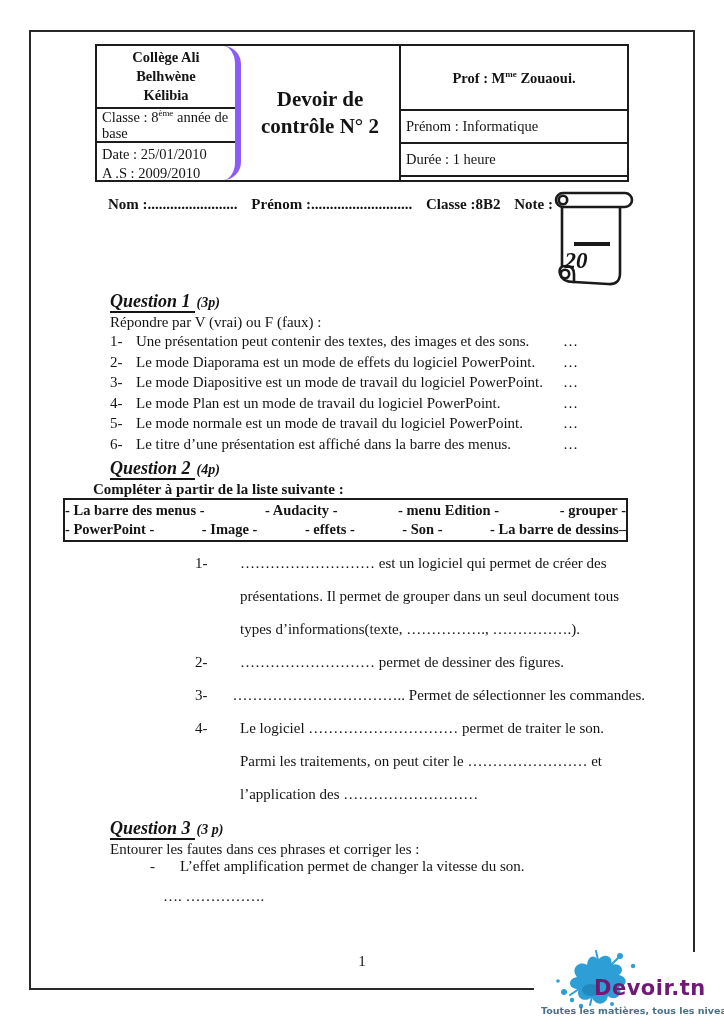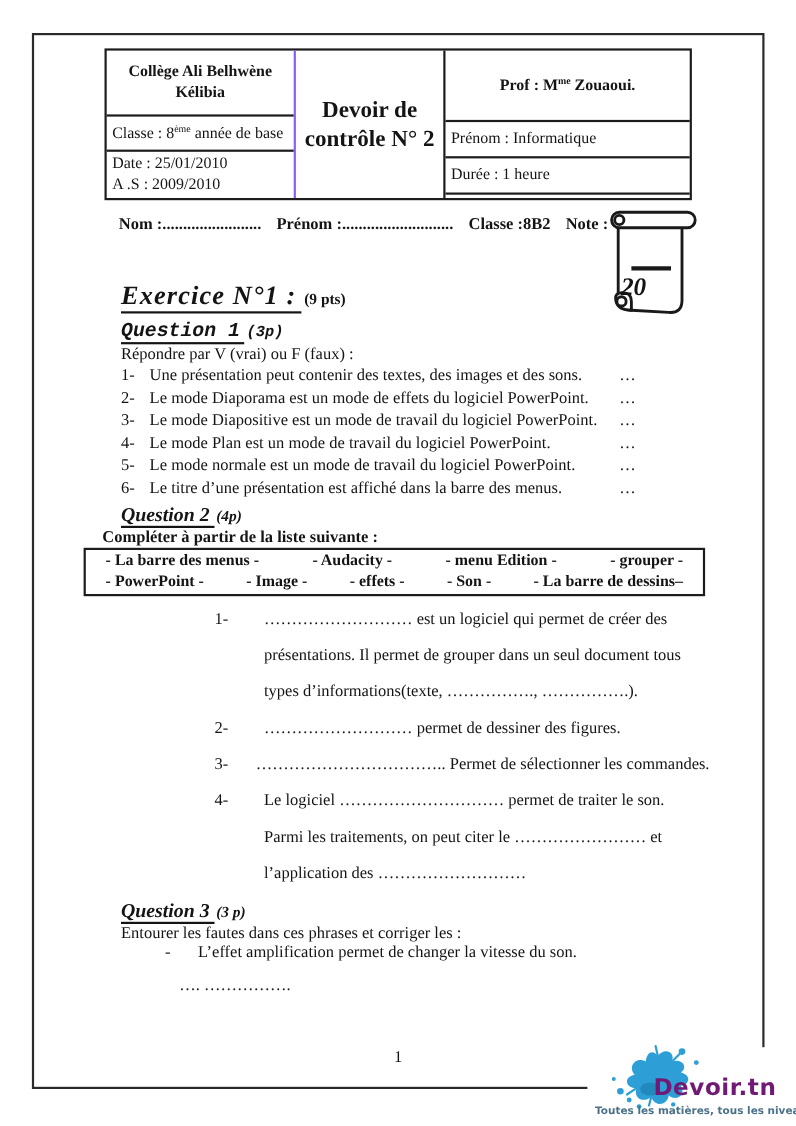--- a/index.html
+++ b/index.html
@@ -12,22 +12,22 @@
     position:absolute; left:29px; top:30px; width:666px; height:960px;
     border:2px solid #2a2a2a; box-sizing:border-box;
   }
 
   
   .header-table {
     position:absolute; left:95px; top:44px; width:534px; height:138px;
     display:flex; border:2px solid #1c1c1c; box-sizing:border-box; background:#fff;
   }
   .ht-col { display:flex; flex-direction:column; box-sizing:border-box; }
-  .ht-left  { width:172px; border-right:2px solid #8b5cf6; }
-  .ht-mid   { width:136px; border-right:2px solid #1c1c1c; align-items:center; justify-content:center; }
+  .ht-left  { width:144px; border-right:6px solid #8b5cf6;border-radius:18px; }
+  .ht-mid   { width:160px; border-right:2px solid #1c1c1c; align-items:center; justify-content:center; }
   .ht-right { flex:1; }
   .ht-cell { box-sizing:border-box; padding:2px 5px; font-size:14.5px; }
   .ht-bb { border-bottom:2px solid #1c1c1c; }
   .ht-school { height:65px; font-weight:bold; text-align:center; display:flex; flex-direction:column; justify-content:center; line-height:19px; }
   .ht-classe { height:34px; display:flex; align-items:center; }
   .ht-date   { flex:1; display:flex; flex-direction:column; justify-content:center; line-height:19px; }
   .ht-title  { font-weight:bold; font-size:21px; text-align:center; line-height:27px; }
   .ht-prof   { height:65px; font-weight:bold; text-align:center; display:flex; align-items:center; justify-content:center; }
   .ht-mat    { height:33px; display:flex; align-items:center; }
   .ht-dur    { height:33px; display:flex; align-items:center; }
@@ -64,22 +64,22 @@
 
   
   .vf-list { position:absolute; left:110px; top:331px; width:468px; font-size:15px; }
   .vf-row { display:flex; height:20.5px; line-height:20.5px; }
   .vf-num { width:26px; }
   .vf-text { flex:1; }
   .vf-dots { width:18px; text-align:right; }
 
   
   .word-bank {
-    position:absolute; left:76px; top:498px; width:565px; box-sizing:border-box;
-    border:2px solid #1c1c1c; font-size:14.5px; font-weight:bold; padding:1px 18px;
+    position:absolute; left:63px; top:498px; width:565px; box-sizing:border-box;
+    border:2px solid #1c1c1c; font-size:14.5px; font-weight:bold; padding:1px 0;
   }
   .wb-row { display:flex; justify-content:space-between; line-height:19px; }
 
   
   .fill-list { position:absolute; left:195px; top:547px; width:450px; font-size:15px; }
   .fill-row { display:flex; height:33px; line-height:33px; }
   .fill-num { width:45px; }
   .fill-text { flex:1; white-space:nowrap; }
 
   
@@ -157,25 +157,22 @@
         <rect x="6" y="5" width="76" height="14" rx="7"></rect>
         <circle cx="13" cy="12" r="4.2"></circle>
         <path d="M24 94 Q12 94 10 86 Q8 78 16 78 Q24 78 24 86 Z"></path>
         <circle cx="15" cy="86" r="4.2"></circle>
       </g>
       <line x1="24" y1="56" x2="60" y2="56" stroke="#1a1a1a" stroke-width="4"></line>
     </svg>
     <div class="scroll-note">20</div>
   </div>
 
-  <div class="ex-title">
-    <span class="t">Exercice  N°1 :</span><span class="p">(9 pts)</span>
-  </div>
-
-  <div class="q-title" style="left:110px; top:291px;font-family:Liberation Mono, monospace;">
+
+  <div class="q-title" style="left:110px; top:291px;">
     <span class="t">Question 1</span><span class="p">(3p)</span>
   </div>
   <div class="intro" style="left:110px; top:314px;">Répondre par V (vrai) ou F (faux) :</div>
 
   <div class="vf-list">
     <div class="vf-row">
       <span class="vf-num">1-</span>
       <span class="vf-text">Une présentation peut contenir des textes, des images et des sons.</span>
       <span class="vf-dots">…</span>
     </div>

